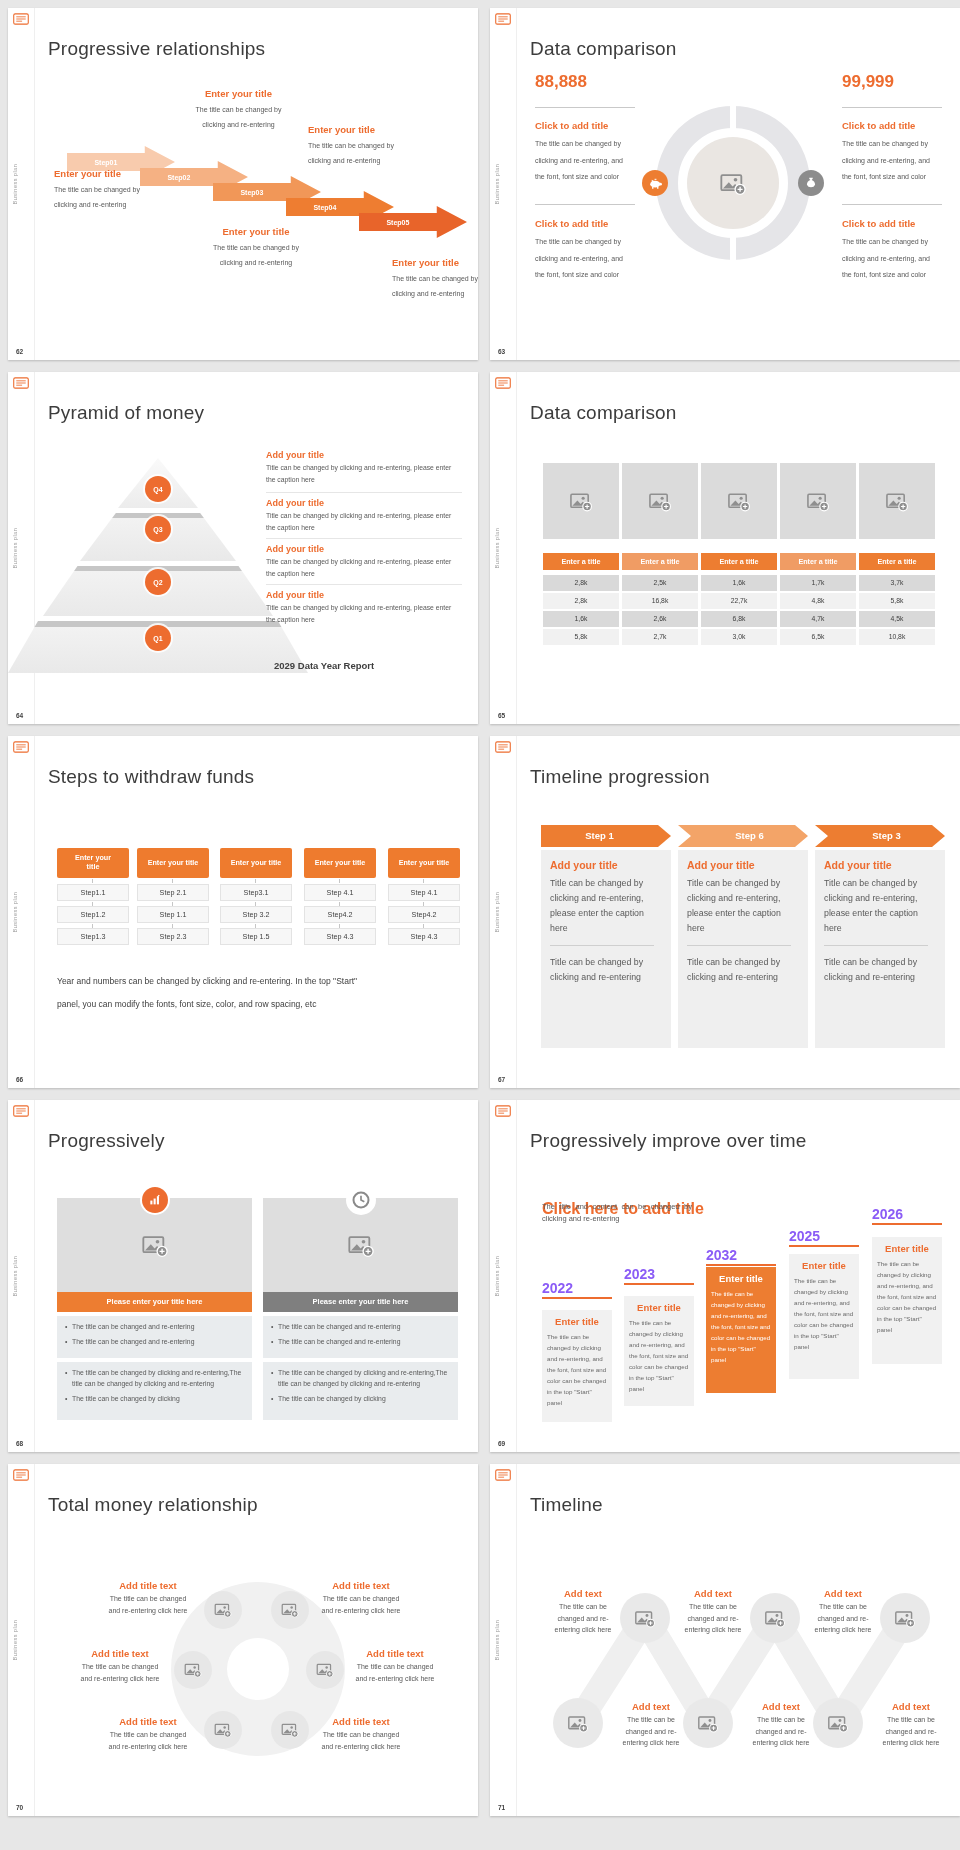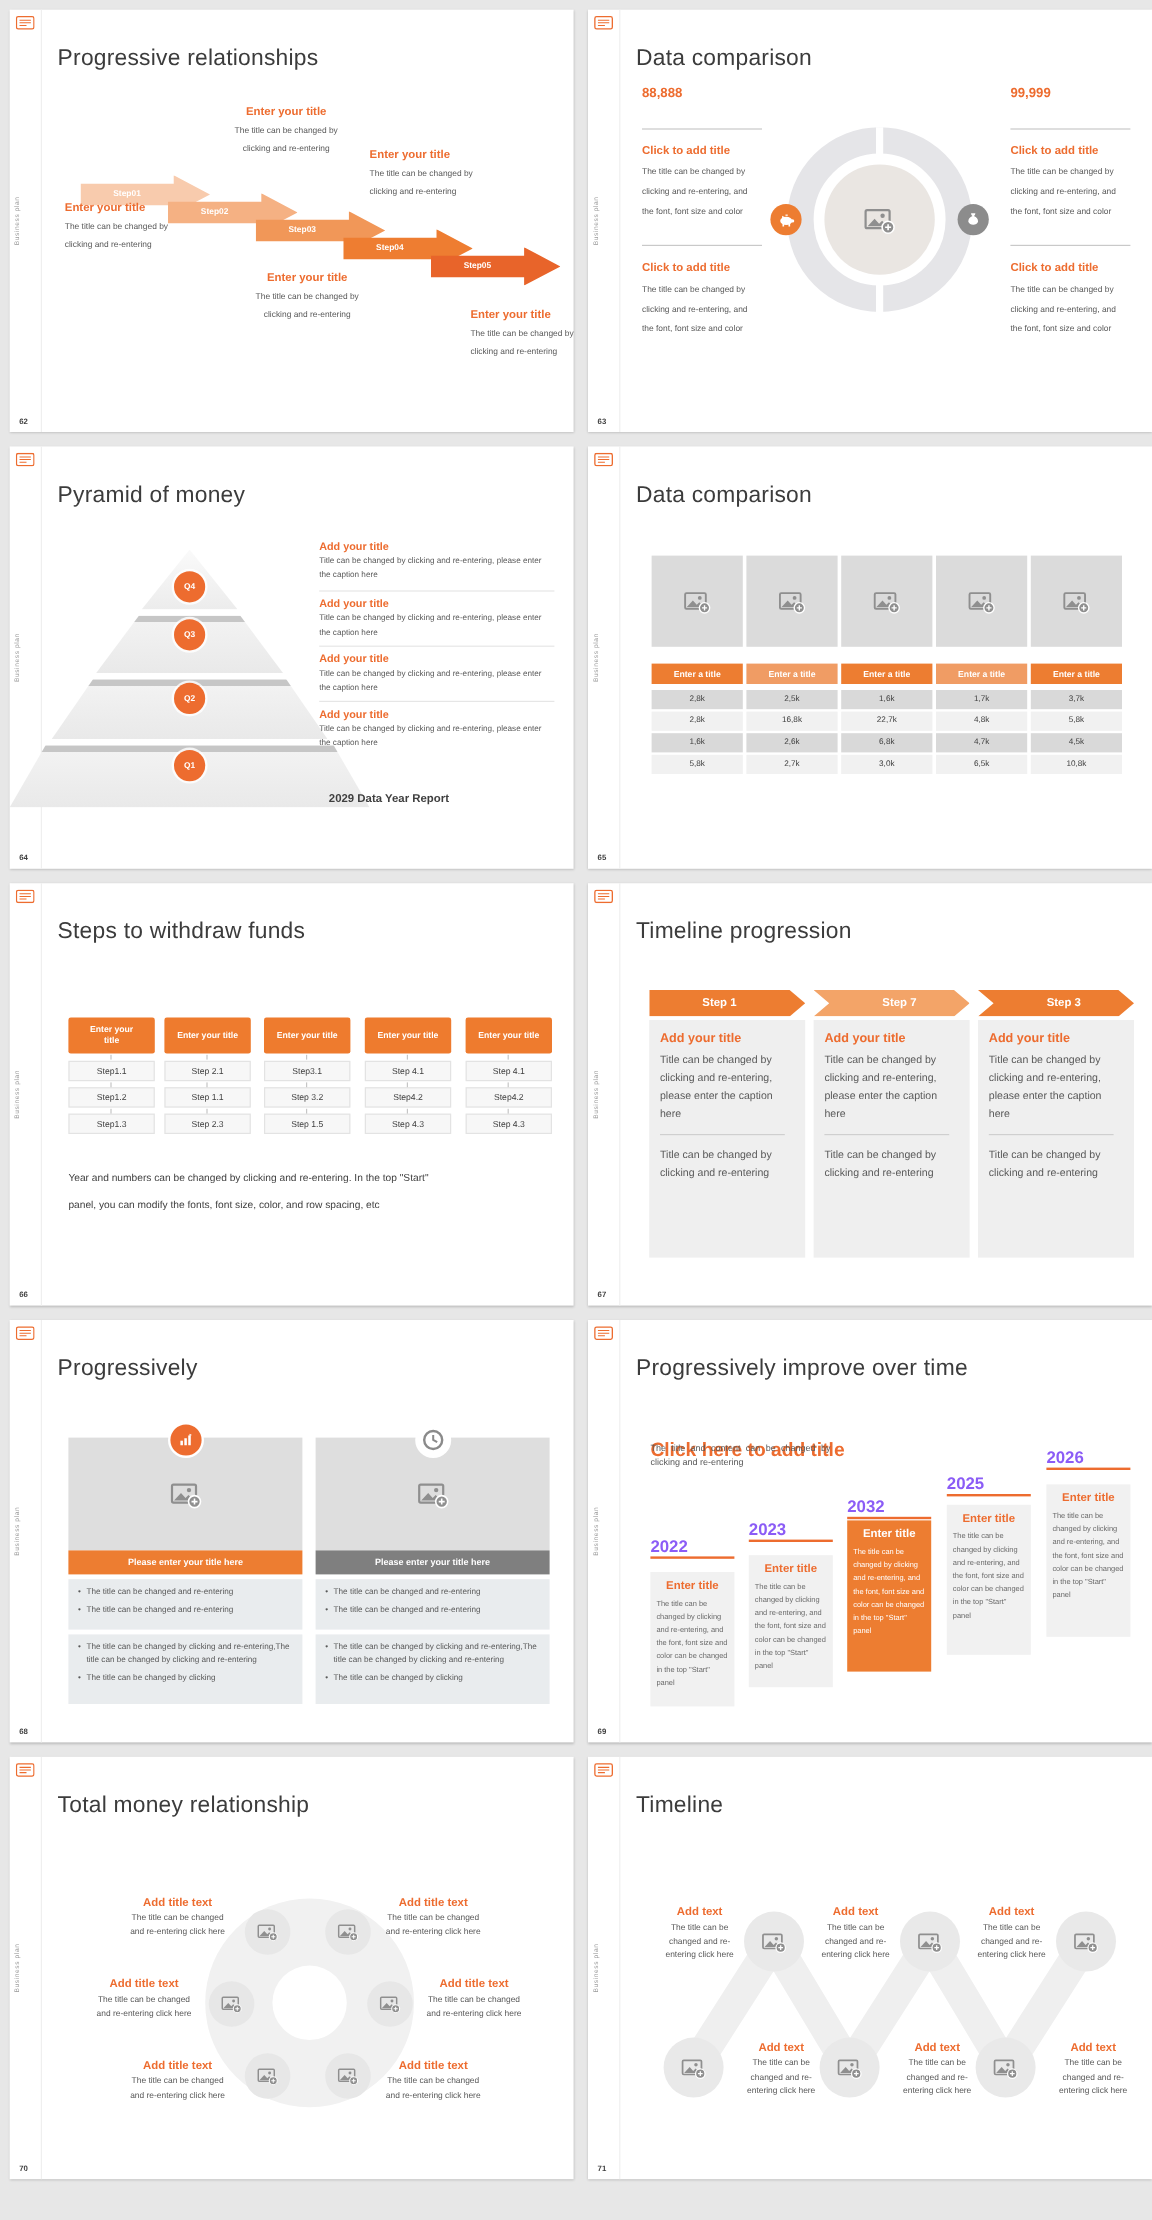--- a/index.html
+++ b/index.html
@@ -13,21 +13,21 @@
   .s-title{position:absolute;left:40px;top:14px;font-size:19px;font-weight:300;color:#3c3c3c;letter-spacing:.2px;}
   
   .tb{position:absolute;}
   .tb .t{font-size:9.5px;font-weight:700;color:#ED6C2F;margin-bottom:3px;}
   .tb .bl{font-size:7px;color:#595959;line-height:15px;}
   .ctr{text-align:center;}
   
   .arw{position:absolute;width:108px;height:32px;clip-path:polygon(0 22%,72% 22%,72% 0,100% 50%,72% 100%,72% 78%,0 78%);}
   .arw span{position:absolute;left:0;width:72%;top:50%;transform:translateY(-50%);text-align:center;color:#fff;font-size:7px;font-weight:700;}
   
-  .bignum{position:absolute;font-size:11px;font-weight:700;color:#ED6C2F;text-align:center;}
+  .bignum{position:absolute;font-size:17px;font-weight:700;color:#ED6C2F;text-align:center;}
   .hline{position:absolute;height:1px;background:#c9c9c9;}
   .itl{position:absolute;font-size:9.5px;font-weight:700;color:#ED6C2F;}
   .bl3 div{font-size:7px;color:#595959;line-height:16.5px;}
   .badge{position:absolute;width:26px;height:26px;border-radius:50%;display:flex;align-items:center;justify-content:center;}
   
   .phbox{position:absolute;background:#DBDBDB;display:flex;align-items:center;justify-content:center;color:#8f8f8f;}
   .phcirc{position:absolute;border-radius:50%;background:#E7E7E7;display:flex;align-items:center;justify-content:center;color:#8f8f8f;}
   
   .pyl{position:absolute;background:linear-gradient(180deg,#c6c6c6 0 11%,#f2f2f2 11%,#e9e9e9 100%);}
   .qc{position:absolute;width:26px;height:26px;border-radius:50%;background:#ED6C2F;color:#fff;font-size:7px;font-weight:700;display:flex;align-items:center;justify-content:center;box-shadow:0 0 0 2px rgba(255,255,255,.8);}
@@ -383,21 +383,21 @@
     </svg>
   <div class="vlabel">Business plan</div>
   <div class="pagenum">67</div>
   <div class="vline"></div>
   <h2 class="s-title">Timeline progression</h2>
 
   <div class="arw2" style="left:51px;background:#ED7D31;clip-path:polygon(0 0,90% 0,100% 50%,90% 100%,0 100%)">
       <span>Step 1</span>
     </div>
   <div class="arw2" style="left:188px;background:#F3A468;clip-path:polygon(0 0,90% 0,100% 50%,90% 100%,0 100%,10% 50%)">
-      <span style="padding-left:10%">Step 7</span>
+      <span style="padding-left:10%">Step 6</span>
     </div>
   <div class="arw2" style="left:325px;background:#ED7D31;clip-path:polygon(0 0,90% 0,100% 50%,90% 100%,0 100%,10% 50%)">
       <span style="padding-left:10%">Step 3</span>
     </div>
 
   <div class="card67" style="left:51px">
     <div class="ct">Add your title</div>
     <div class="cb">Title can be changed by clicking and re-entering, please enter the caption here</div>
     <div class="dv"></div>
     <div class="cb">Title can be changed by clicking and re-entering</div>

